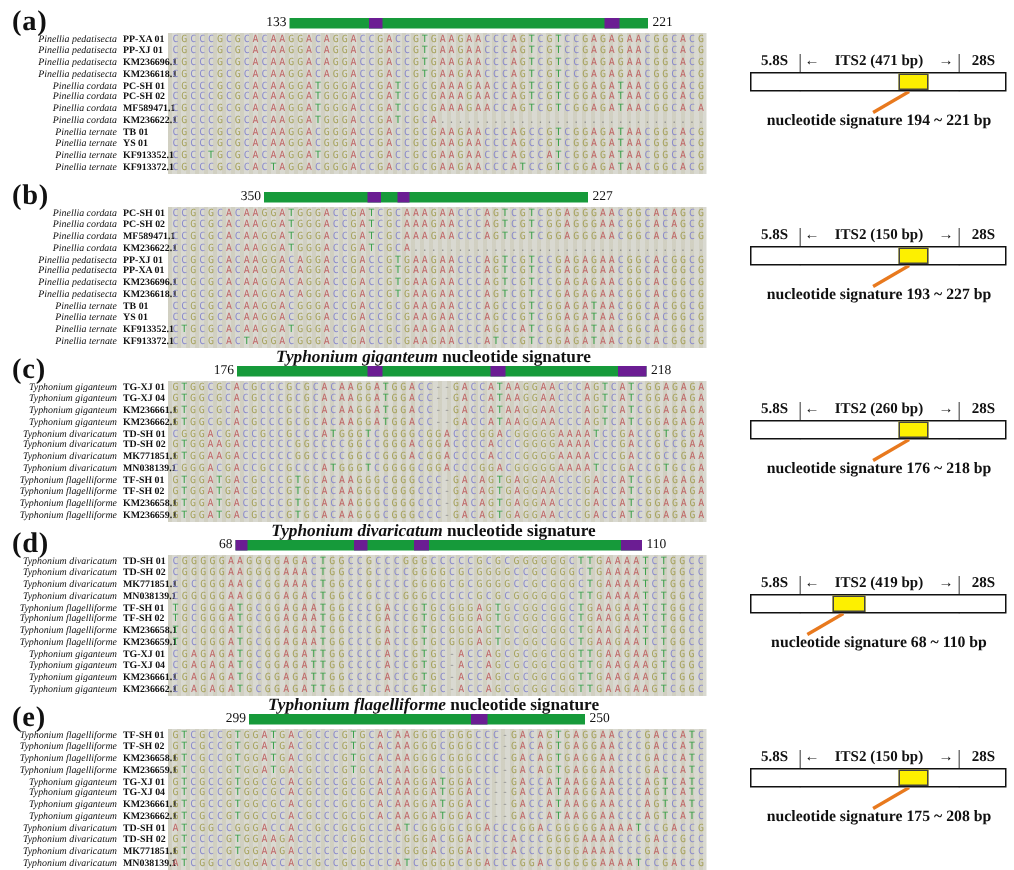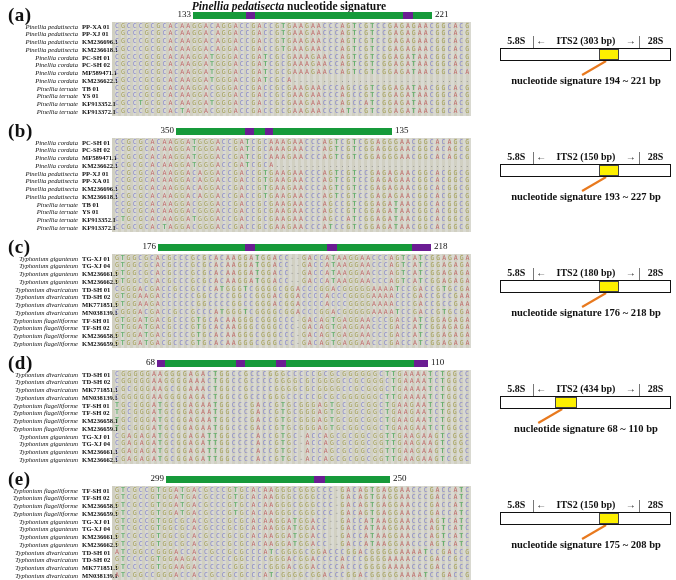--- a/index.html
+++ b/index.html
@@ -39,21 +39,20 @@
   .dptr{position:absolute;left:0;top:27px;}
   .dcaption{position:absolute;left:-14px;top:41px;width:200px;text-align:center;
             font-size:10.5px;font-weight:bold;white-space:nowrap;}
 </style>
 </head>
 <body>
 
 <div id="figure-root">
     <div class="panel" style="top: 0px;">
       <div class="pletter">(a)</div>
-      <div class="ptitle"><span class="sp">Pinellia pedatisecta</span> <span>nucleotide signature</span></div>
       <div class="barnum l" style="left: 161px;">133</div>
       <div class="gbar" style="left: 193px; width: 239px; background: rgb(22, 154, 58);">
         <div class="pmark" style="left: 22%; width: 4%; background: rgb(107, 29, 147);"></div>
         <div class="pmark" style="left: 88%; width: 4%; background: rgb(107, 29, 147);"></div>
       </div>
       <div class="barnum r" style="left: 435px;">221</div>
       <div class="seqbg"></div>
       <div class="srow" style="top: 22.5px;">
         <div class="sname">Pinellia pedatisecta</div>
         <div class="sacc">PP-XA 01</div>
@@ -843,21 +842,21 @@
           <span style="color: rgb(139, 139, 203);">C</span>
           <span style="color: rgb(192, 106, 106);">A</span>
           <span style="color: rgb(139, 139, 203);">C</span>
           <span style="color: rgb(166, 162, 92);">G</span>
         </div>
       </div>
       <div class="diagram">
         <div class="dlabels">
           <span class="seg58">5.8S</span>
           <span class="segal">←</span>
-          <span class="segits">ITS2 (303 bp)</span>
+          <span class="segits">ITS2 (471 bp)</span>
           <span class="segar">→</span>
           <span class="seg28">28S</span>
         </div>
         <div class="dvline" style="left: 19%;"></div>
         <div class="dvline" style="left: 81%;"></div>
         <div class="dbar">
           <div class="dbox" style="left: 58%; width: 12%; background: rgb(253, 240, 0);"></div>
         </div>
         <svg width="172" height="16" class="dptr">
           <line x1="106.08" y1="0" x2="82.08" y2="14" stroke="#e8791e" stroke-width="2.2"></line>
@@ -865,21 +864,21 @@
         <div class="dcaption">nucleotide signature 194 ~ 221 bp</div>
       </div>
     </div>
     <div class="panel" style="top: 116px;">
       <div class="pletter">(b)</div>
       <div class="barnum l" style="left: 144px;">350</div>
       <div class="gbar" style="left: 176px; width: 216px; background: rgb(22, 154, 58);">
         <div class="pmark" style="left: 32%; width: 4%; background: rgb(107, 29, 147);"></div>
         <div class="pmark" style="left: 41%; width: 4%; background: rgb(107, 29, 147);"></div>
       </div>
-      <div class="barnum r" style="left: 395px;">135</div>
+      <div class="barnum r" style="left: 395px;">227</div>
       <div class="seqbg"></div>
       <div class="srow" style="top: 22.5px;">
         <div class="sname">Pinellia cordata</div>
         <div class="sacc">PC-SH 01</div>
         <div class="sseq">
           <span style="color: rgb(139, 139, 203);">C</span>
           <span style="color: rgb(139, 139, 203);">C</span>
           <span style="color: rgb(166, 162, 92);">G</span>
           <span style="color: rgb(139, 139, 203);">C</span>
           <span style="color: rgb(166, 162, 92);">G</span>
@@ -1680,20 +1679,21 @@
           <div class="dbox" style="left: 58%; width: 12%; background: rgb(253, 240, 0);"></div>
         </div>
         <svg width="172" height="16" class="dptr">
           <line x1="106.08" y1="0" x2="82.08" y2="14" stroke="#e8791e" stroke-width="2.2"></line>
         </svg>
         <div class="dcaption">nucleotide signature 193 ~ 227 bp</div>
       </div>
     </div>
     <div class="panel" style="top: 232px;">
       <div class="pletter">(c)</div>
+      <div class="ptitle"><span class="sp">Typhonium giganteum</span> <span>nucleotide signature</span></div>
       <div class="barnum l" style="left: 126px;">176</div>
       <div class="gbar" style="left: 158px; width: 273px; background: rgb(22, 154, 58);">
         <div class="pmark" style="left: 32%; width: 3.5%; background: rgb(107, 29, 147);"></div>
         <div class="pmark" style="left: 62%; width: 3.5%; background: rgb(107, 29, 147);"></div>
         <div class="pmark" style="left: 93%; width: 7%; background: rgb(107, 29, 147);"></div>
       </div>
       <div class="barnum r" style="left: 434px;">218</div>
       <div class="seqbg"></div>
       <div class="srow" style="top: 22.5px;">
         <div class="sname">Typhonium giganteum</div>
@@ -2496,37 +2496,38 @@
           <span style="color: rgb(166, 162, 92);">G</span>
           <span style="color: rgb(192, 106, 106);">A</span>
           <span style="color: rgb(166, 162, 92);">G</span>
           <span style="color: rgb(192, 106, 106);">A</span>
         </div>
       </div>
       <div class="diagram">
         <div class="dlabels">
           <span class="seg58">5.8S</span>
           <span class="segal">←</span>
-          <span class="segits">ITS2 (180 bp)</span>
+          <span class="segits">ITS2 (260 bp)</span>
           <span class="segar">→</span>
           <span class="seg28">28S</span>
         </div>
         <div class="dvline" style="left: 19%;"></div>
         <div class="dvline" style="left: 81%;"></div>
         <div class="dbar">
           <div class="dbox" style="left: 58%; width: 12%; background: rgb(253, 240, 0);"></div>
         </div>
         <svg width="172" height="16" class="dptr">
           <line x1="106.08" y1="0" x2="82.08" y2="14" stroke="#e8791e" stroke-width="2.2"></line>
         </svg>
         <div class="dcaption">nucleotide signature 176 ~ 218 bp</div>
       </div>
     </div>
     <div class="panel" style="top: 348px;">
       <div class="pletter">(d)</div>
+      <div class="ptitle"><span class="sp">Typhonium divaricatum</span> <span>nucleotide signature</span></div>
       <div class="barnum l" style="left: 125px;">68</div>
       <div class="gbar" style="left: 157px; width: 271px; background: rgb(22, 154, 58);">
         <div class="pmark" style="left: 0%; width: 3%; background: rgb(107, 29, 147);"></div>
         <div class="pmark" style="left: 29%; width: 3.5%; background: rgb(107, 29, 147);"></div>
         <div class="pmark" style="left: 44%; width: 3.5%; background: rgb(107, 29, 147);"></div>
         <div class="pmark" style="left: 95%; width: 5%; background: rgb(107, 29, 147);"></div>
       </div>
       <div class="barnum r" style="left: 431px;">110</div>
       <div class="seqbg"></div>
       <div class="srow" style="top: 22.5px;">
@@ -3294,37 +3295,38 @@
           <span style="color: rgb(139, 139, 203);">C</span>
           <span style="color: rgb(166, 162, 92);">G</span>
           <span style="color: rgb(166, 162, 92);">G</span>
           <span style="color: rgb(139, 139, 203);">C</span>
         </div>
       </div>
       <div class="diagram">
         <div class="dlabels">
           <span class="seg58">5.8S</span>
           <span class="segal">←</span>
-          <span class="segits">ITS2 (434 bp)</span>
+          <span class="segits">ITS2 (419 bp)</span>
           <span class="segar">→</span>
           <span class="seg28">28S</span>
         </div>
         <div class="dvline" style="left: 19%;"></div>
         <div class="dvline" style="left: 81%;"></div>
         <div class="dbar">
           <div class="dbox" style="left: 32%; width: 13%; background: rgb(253, 240, 0);"></div>
         </div>
         <svg width="172" height="16" class="dptr">
           <line x1="62.22" y1="0" x2="38.22" y2="14" stroke="#e8791e" stroke-width="2.2"></line>
         </svg>
         <div class="dcaption">nucleotide signature 68 ~ 110 bp</div>
       </div>
     </div>
     <div class="panel" style="top: 464px;">
       <div class="pletter">(e)</div>
+      <div class="ptitle"><span class="sp">Typhonium flagelliforme</span> <span>nucleotide signature</span></div>
       <div class="barnum l" style="left: 134px;">299</div>
       <div class="gbar" style="left: 166px; width: 224px; background: rgb(22, 154, 58);">
         <div class="pmark" style="left: 66%; width: 5%; background: rgb(107, 29, 147);"></div>
       </div>
       <div class="barnum r" style="left: 393px;">250</div>
       <div class="seqbg"></div>
       <div class="srow" style="top: 22.5px;">
         <div class="sname">Typhonium flagelliforme</div>
         <div class="sacc">TF-SH 01</div>
         <div class="sseq">

